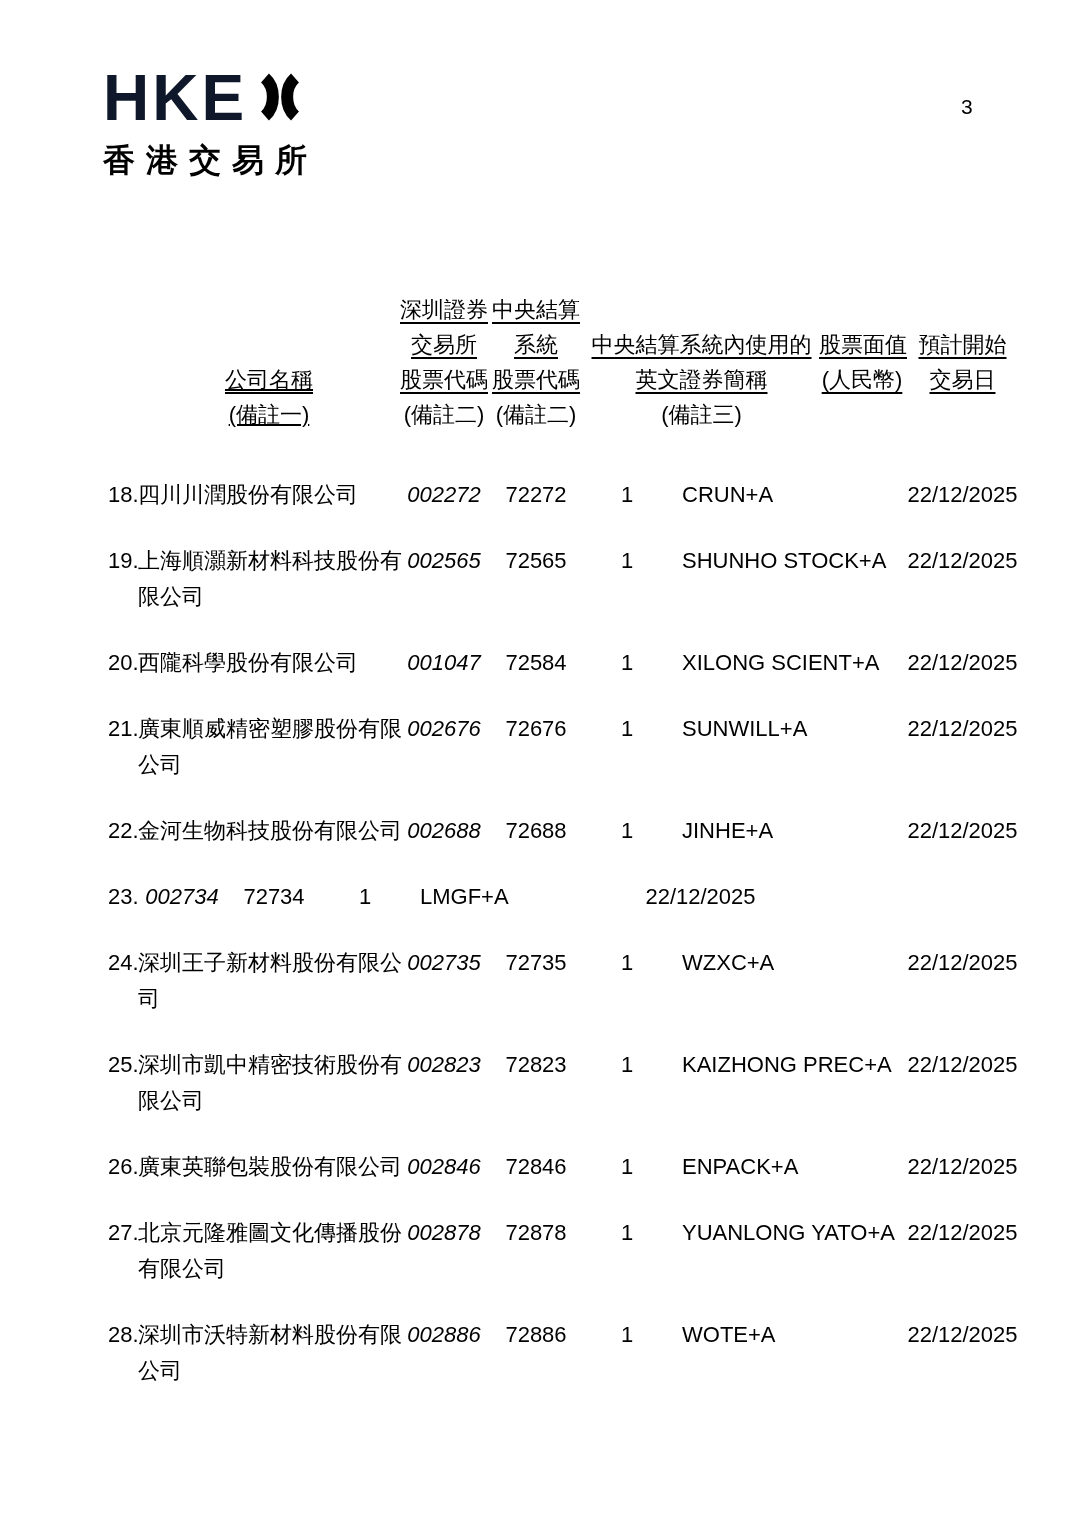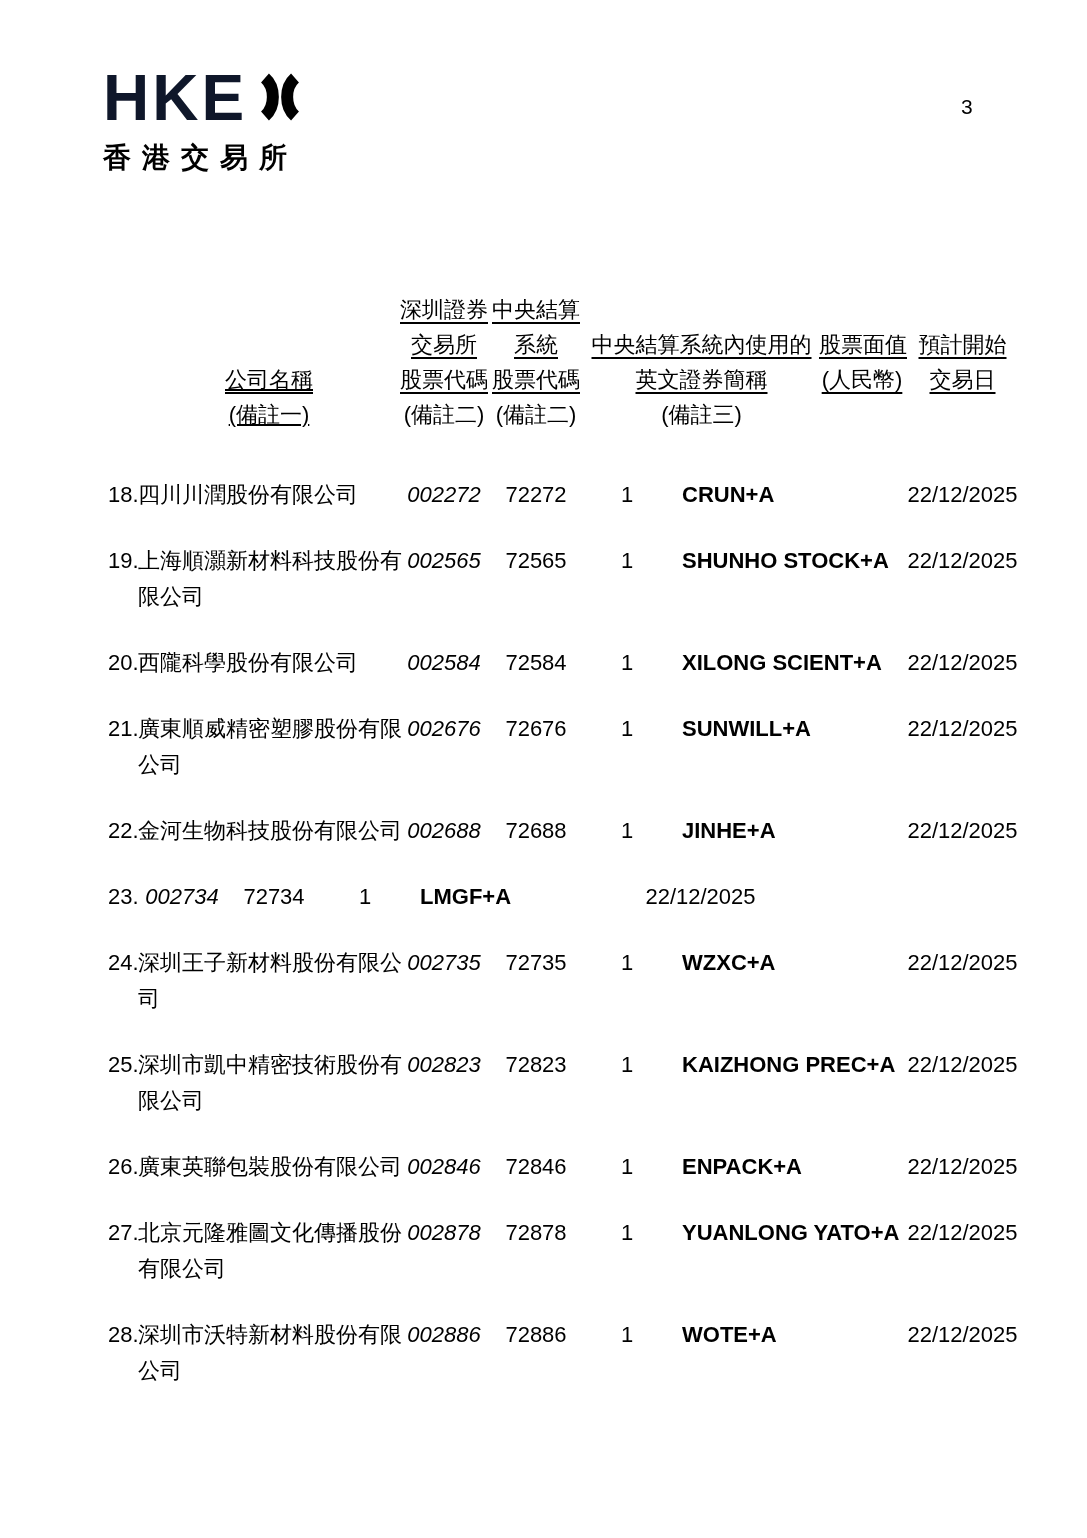--- a/index.html
+++ b/index.html
@@ -21,21 +21,21 @@
   .wordmark { white-space: nowrap; line-height: 1; }
   .wm-text {
     font-size: 64px;
     font-weight: 800;
     letter-spacing: 3px;
     color: #0f172a;
   }
   .wm-x { vertical-align: -3px; margin-left: 4px; }
   .logo-subtitle {
     margin-top: 9px;
-    font-size: 28px;
+    font-size: 32px;
     font-weight: 600;
     letter-spacing: 11px;
     white-space: nowrap;
   }
 
   
   .page-number {
     position: absolute;
     left: 961px;
     top: 95px;
@@ -68,21 +68,21 @@
   .hc5 { width: 115px; }
 
   .trow { display: flex; align-items: flex-start; margin-bottom: 30px; line-height: 36px; }
   .cell { flex: 0 0 auto; white-space: nowrap; }
   .c-num  { width: 30px;  text-align: left; }
   .c-name { width: 262px; text-align: left; }
   .c-name .nline { white-space: nowrap; }
   .c-sz   { width: 88px;  text-align: center; font-style: italic; }
   .c-ccass{ width: 96px;  text-align: center; }
   .c-par  { width: 86px;  text-align: center; }
-  .c-eng  { width: 235px; padding-left: 12px; text-align: left; font-weight: bold; }
+  .c-eng  { width: 235px; padding-left: 12px; text-align: left; }
   .c-date { width: 115px; text-align: center; }
 </style>
 </head>
 <body>
 
 <div class="page">
 
   <header class="logo">
     <div class="wordmark">
       <span class="wm-text">HKE</span><svg class="wm-x" width="58" height="52" viewBox="0 0 58 52" aria-hidden="true">
@@ -158,21 +158,21 @@
     <div class="cell c-par">1</div>
     <div class="cell c-eng">SHUNHO STOCK+A</div>
     <div class="cell c-date">22/12/2025</div>
   </div>
 
   <div class="trow">
     <div class="cell c-num">20.</div>
     <div class="cell c-name">
             <div class="nline">西隴科學股份有限公司</div>
           </div>
-    <div class="cell c-sz">002584</div>
+    <div class="cell c-sz">001047</div>
     <div class="cell c-ccass">72584</div>
     <div class="cell c-par">1</div>
     <div class="cell c-eng">XILONG SCIENT+A</div>
     <div class="cell c-date">22/12/2025</div>
   </div>
 
   <div class="trow">
     <div class="cell c-num">21.</div>
     <div class="cell c-name">
             <div class="nline">廣東順威精密塑膠股份有限</div>

